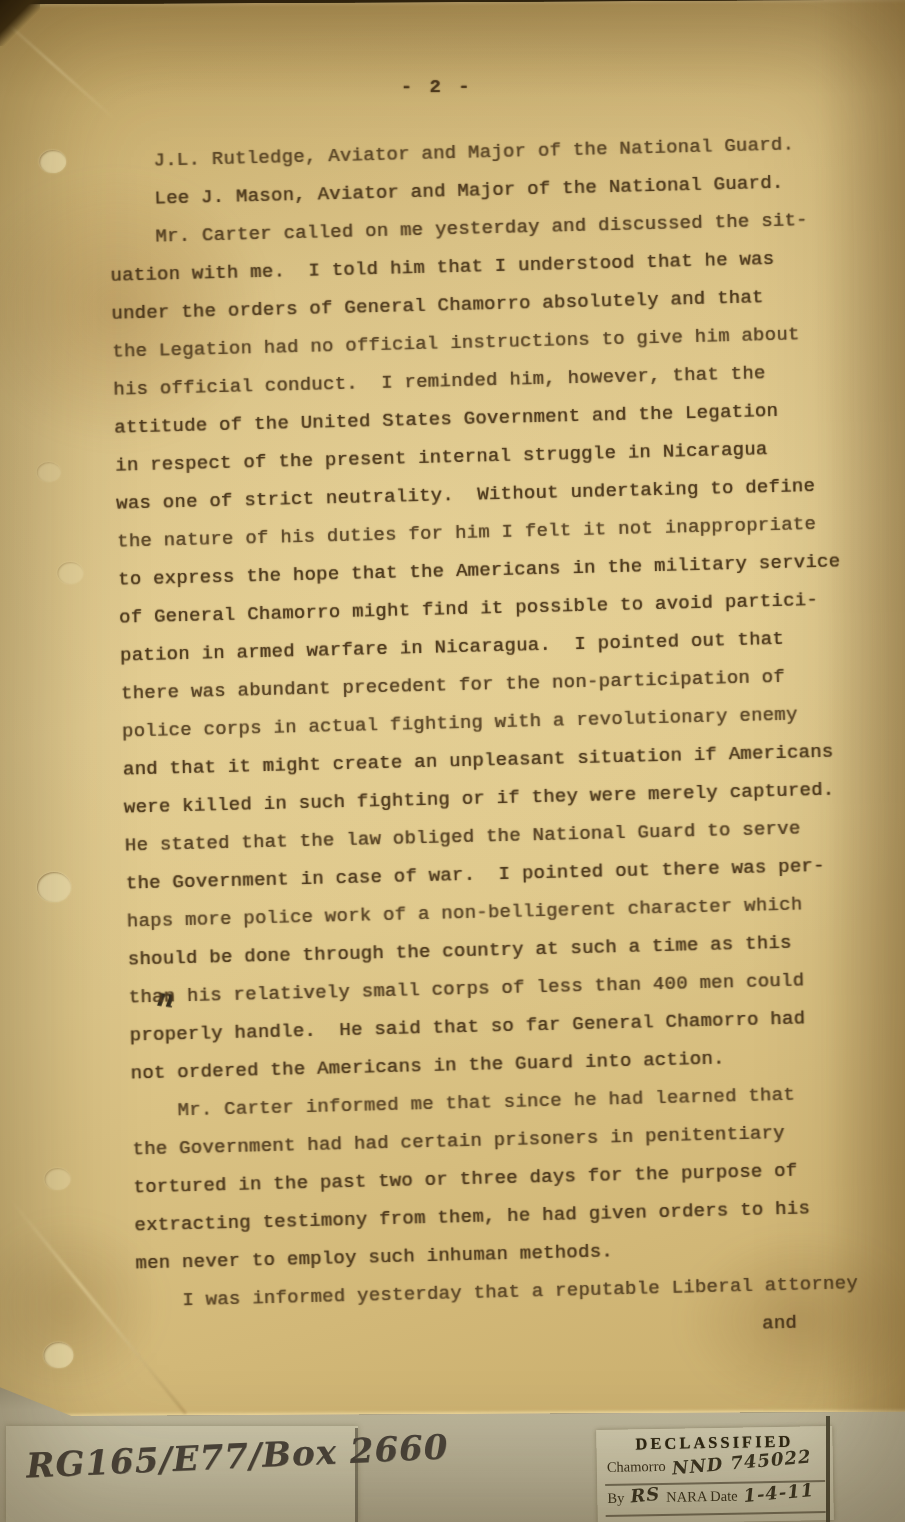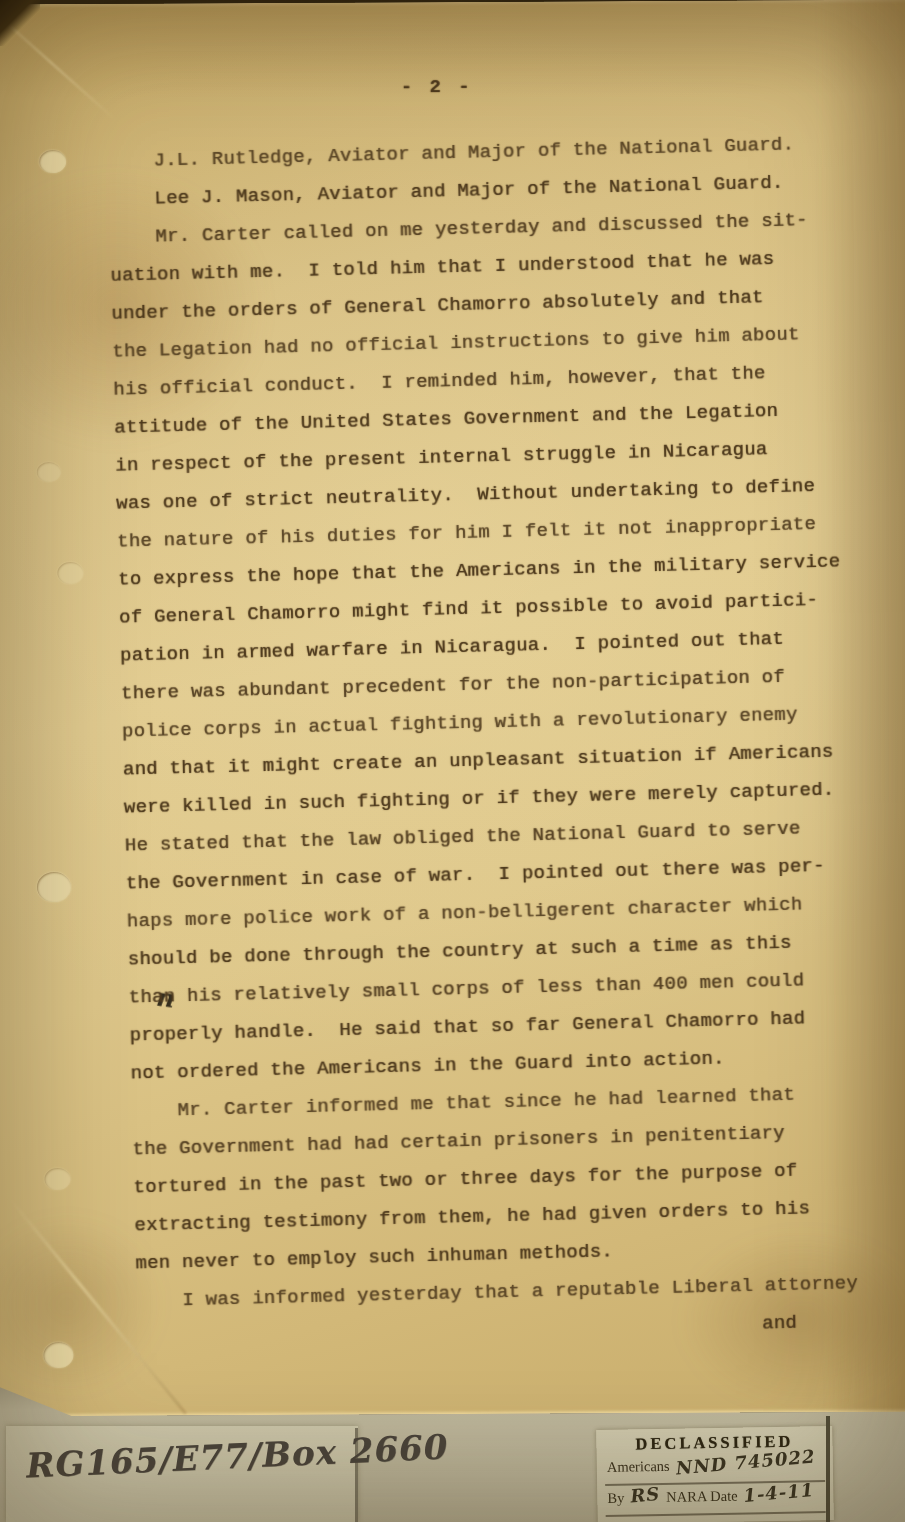--- a/index.html
+++ b/index.html
@@ -92,21 +92,21 @@
 
 <div class="scene">
 
   <div class="backing">
     <div class="ref-card"></div>
     <div class="pencil-line"></div>
     <div class="handwriting">RG165/E77/Box 2660</div>
     <div class="stamp-slip">
       <div class="stamp-title">DECLASSIFIED</div>
       <div class="stamp-row">
-        <span class="print">Americans</span>
+        <span class="print">Chamorro</span>
         <span class="hand">NND 745022</span>
       </div>
       <div class="stamp-row">
         <span class="print">By</span>
         <span class="hand">RS</span>
         <span class="print">NARA Date</span>
         <span class="hand">1-4-11</span>
       </div>
     </div>
     <div class="dark-line"></div>

